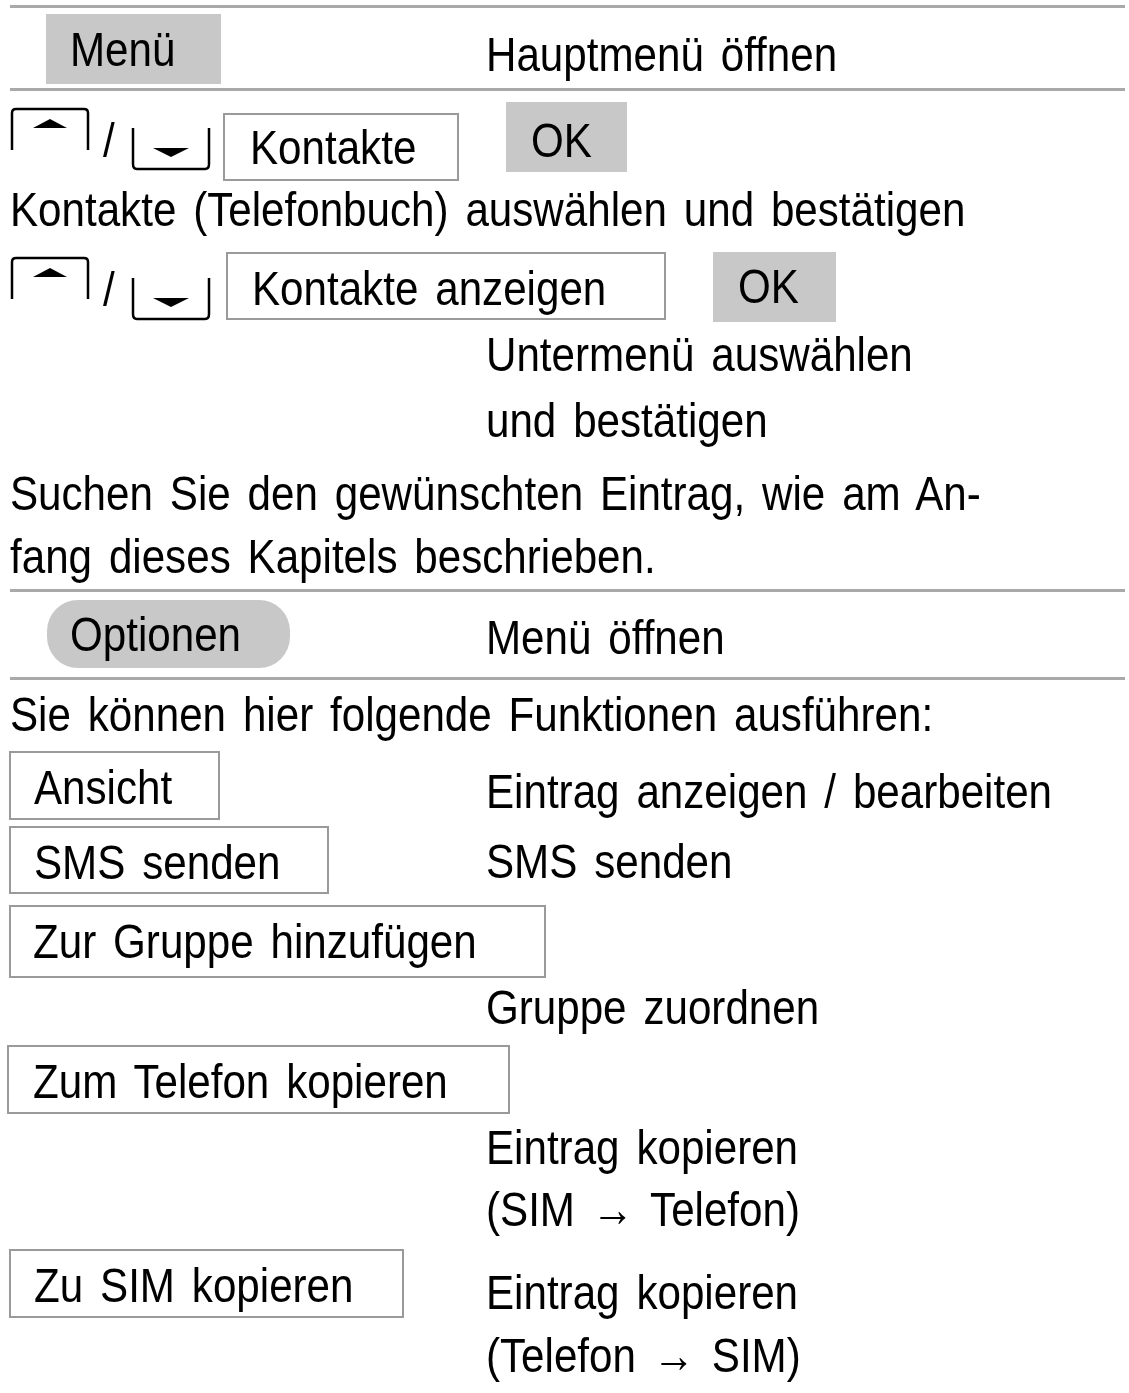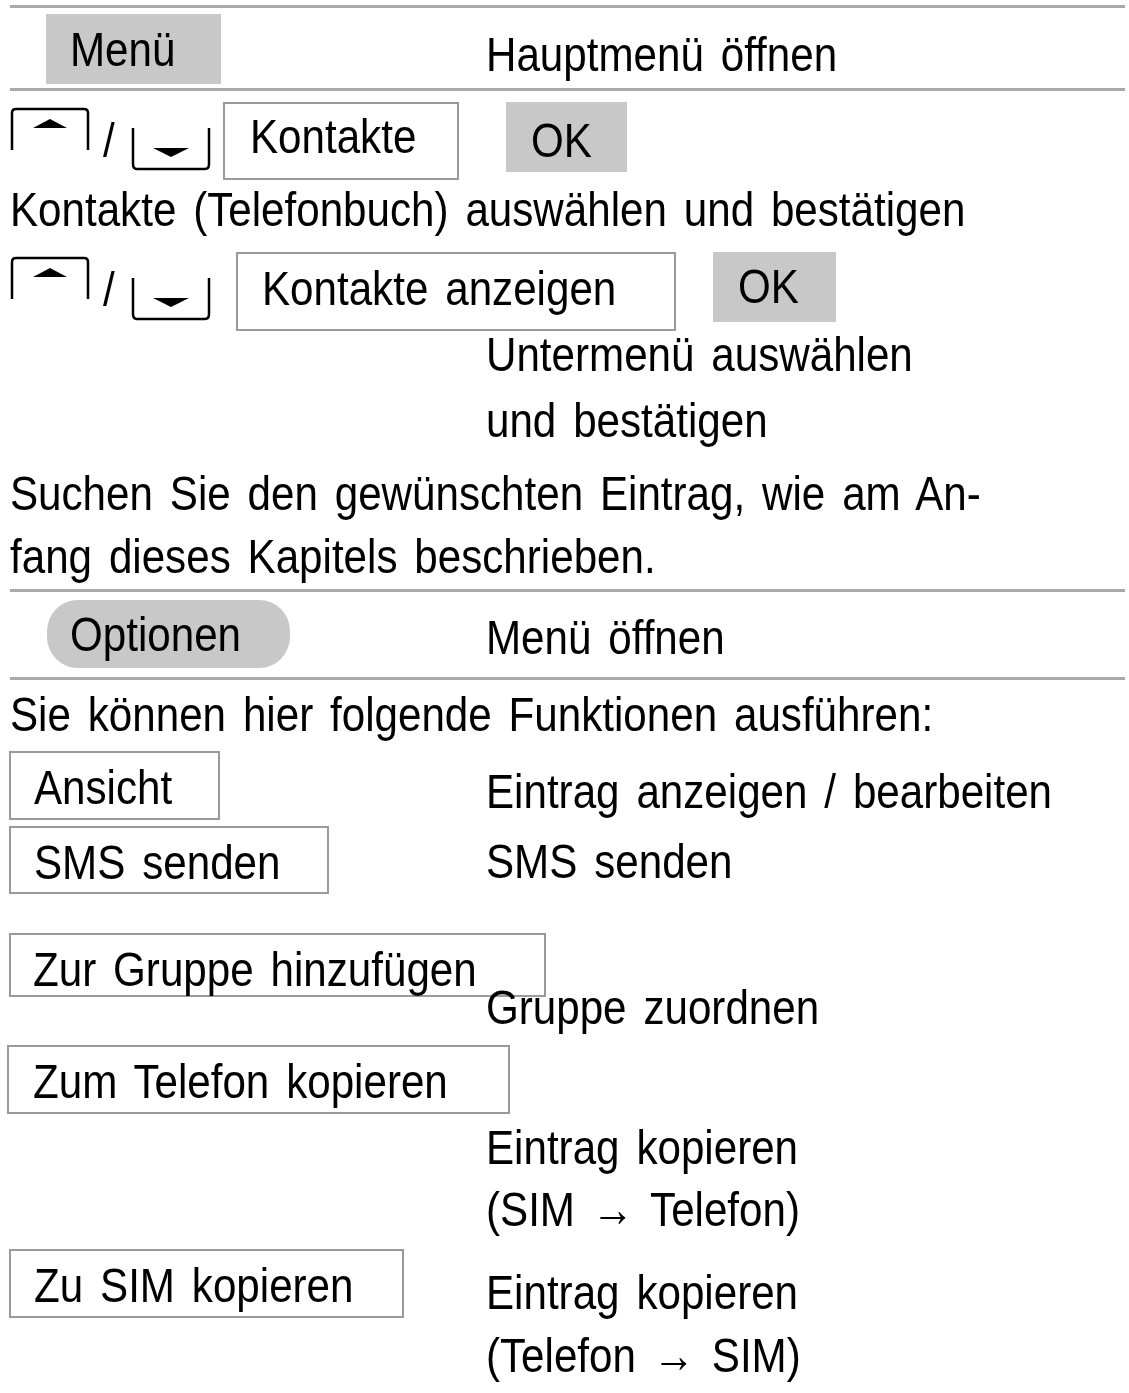--- a/index.html
+++ b/index.html
@@ -39,38 +39,38 @@
 
 <svg class="navkey" style="left:10px; top:107px;" width="80" height="50" viewBox="0 0 80 50">
   <path d="M2 43 V6 Q2 2 6 2 H74 Q78 2 78 6 V43" fill="none" stroke="#000" stroke-width="2.5"></path>
   <polygon points="23,21 40,12 57,21" fill="#000"></polygon>
 </svg>
 <span class="txt" style="left:103px; top:116px;">/</span>
 <svg class="navkey" style="left:131px; top:126px;" width="80" height="46" viewBox="0 0 80 46">
   <path d="M2 2 V38 Q2 43 6 43 H74 Q78 43 78 38 V2" fill="none" stroke="#000" stroke-width="2.5"></path>
   <polygon points="22,22 40,31 58,22" fill="#000"></polygon>
 </svg>
-<div class="menubox" style="left:223px; top:102px; width:236px; height:78px;">
+<div class="menubox" style="left:223px; top:113px; width:236px; height:68px;">
   <span class="label" style="left:25px; top:8px;">Kontakte</span>
 </div>
 <div class="softkey" style="left:470px; top:102px; width:121px; height:70px;">
   <span class="label" style="left:25px; top:14px;">OK</span>
 </div>
 <span class="txt" style="left:10px; top:185px;">Kontakte (Telefonbuch) auswählen und bestätigen</span>
 
 <svg class="navkey" style="left:10px; top:256px;" width="80" height="50" viewBox="0 0 80 50">
   <path d="M2 43 V6 Q2 2 6 2 H74 Q78 2 78 6 V43" fill="none" stroke="#000" stroke-width="2.5"></path>
   <polygon points="23,21 40,12 57,21" fill="#000"></polygon>
 </svg>
 <span class="txt" style="left:103px; top:265px;">/</span>
 <svg class="navkey" style="left:131px; top:276px;" width="80" height="46" viewBox="0 0 80 46">
   <path d="M2 2 V38 Q2 43 6 43 H74 Q78 43 78 38 V2" fill="none" stroke="#000" stroke-width="2.5"></path>
   <polygon points="22,22 40,31 58,22" fill="#000"></polygon>
 </svg>
-<div class="menubox" style="left:236px; top:252px; width:440px; height:79px;">
+<div class="menubox" style="left:226px; top:252px; width:440px; height:68px;">
   <span class="label" style="left:24px; top:10px;">Kontakte anzeigen</span>
 </div>
 <div class="softkey" style="left:677px; top:252px; width:123px; height:70px;">
   <span class="label" style="left:25px; top:10px;">OK</span>
 </div>
 <span class="txt" style="left:486px; top:330px;">Untermenü auswählen</span>
 <span class="txt" style="left:486px; top:396px;">und bestätigen</span>
 
 <span class="txt" style="left:10px; top:469px;">Suchen Sie den gewünschten Eintrag, wie am An-</span>
 <span class="txt" style="left:10px; top:532px;">fang dieses Kapitels beschrieben.</span>
@@ -89,21 +89,21 @@
 <div class="menubox" style="left:9px; top:751px; width:211px; height:69px;">
   <span class="label" style="left:23px; top:10px;">Ansicht</span>
 </div>
 <span class="txt" style="left:486px; top:767px;">Eintrag anzeigen / bearbeiten</span>
 
 <div class="menubox" style="left:9px; top:826px; width:320px; height:68px;">
   <span class="label" style="left:23px; top:10px;">SMS senden</span>
 </div>
 <span class="txt" style="left:486px; top:837px;">SMS senden</span>
 
-<div class="menubox" style="left:9px; top:905px; width:537px; height:64px;margin-top:28px;">
+<div class="menubox" style="left:9px; top:905px; width:537px; height:73px;">
   <span class="label" style="left:22px; top:10px;">Zur Gruppe hinzufügen</span>
 </div>
 <span class="txt" style="left:486px; top:983px;">Gruppe zuordnen</span>
 
 <div class="menubox" style="left:7px; top:1045px; width:503px; height:69px;">
   <span class="label" style="left:24px; top:10px;">Zum Telefon kopieren</span>
 </div>
 <span class="txt" style="left:486px; top:1123px;">Eintrag kopieren</span>
 <span class="txt" style="left:486px; top:1185px;">(SIM → Telefon)</span>
 

